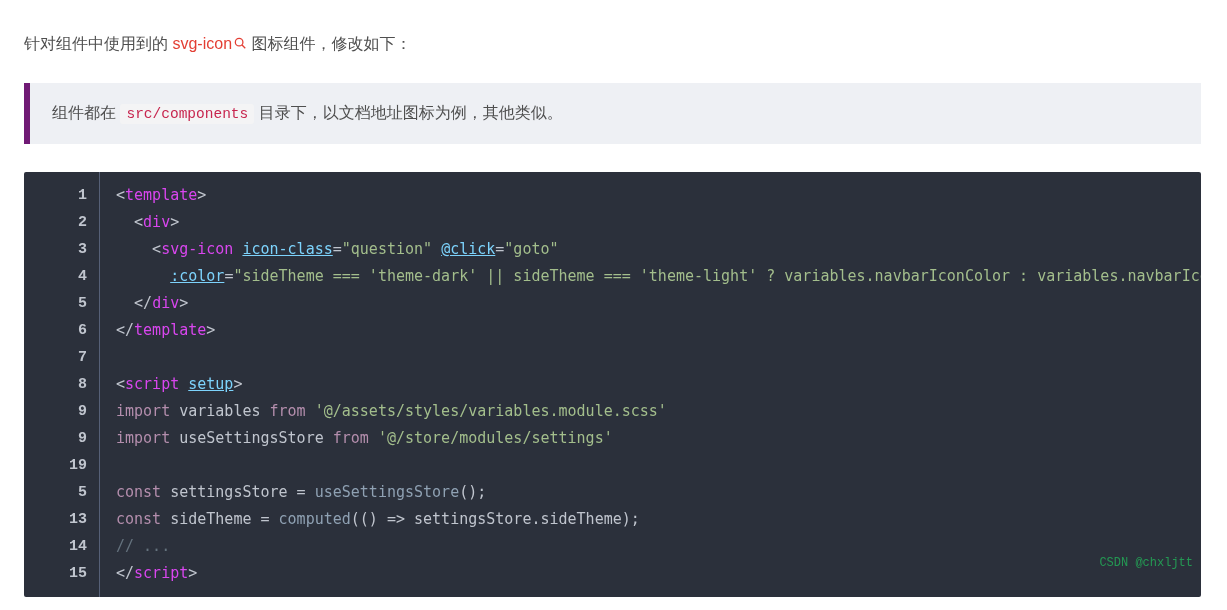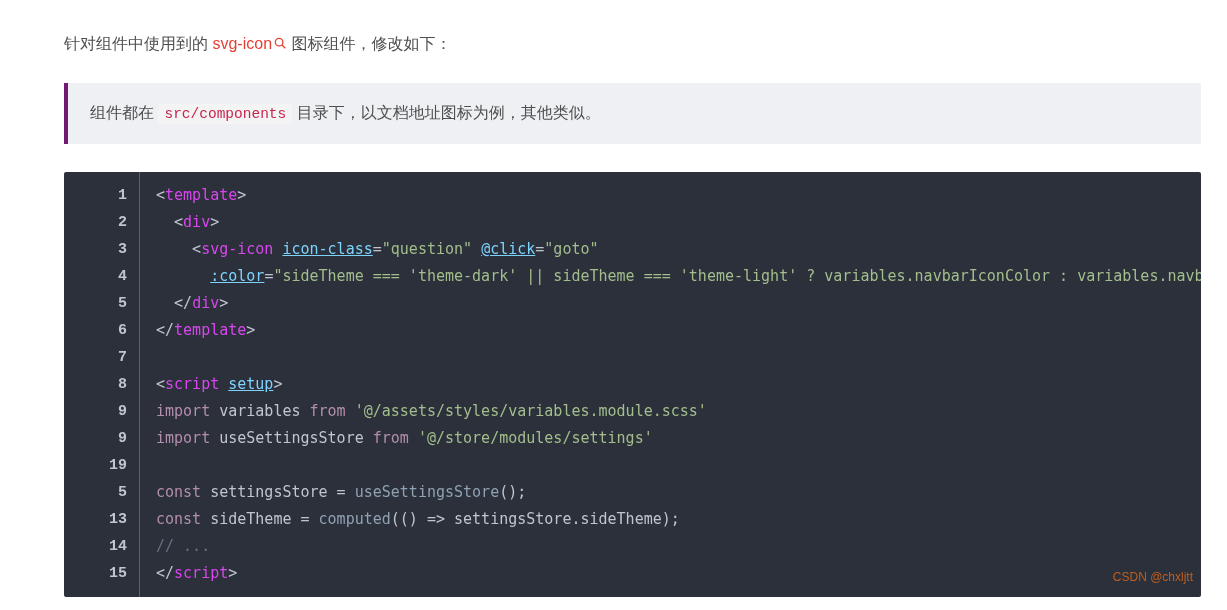--- a/index.html
+++ b/index.html
@@ -4,27 +4,27 @@
 <style>
   * { box-sizing: border-box; }
   body {
     margin: 0;
     font-family: -apple-system, BlinkMacSystemFont, "Segoe UI", "PingFang SC", "Microsoft YaHei", sans-serif;
     font-size: 16px;
     color: #4f4f4f;
     background: #fff;
     width: 1227px;
   }
-  .wrap { padding: 20px 26px 0 40px; margin-left: 24px; }
+  .wrap { padding: 20px 26px 0 24px; }
   .intro { margin: 10px 0 24px 0; line-height: 1.8; color: #4f4f4f; }
   .link { color: #e33e33; text-decoration: none; }
   .link svg { vertical-align: -1px; margin-left: 1px; }
   .note {
     background: #eef0f4;
-    border-left: 4px solid #701a75;
+    border-left: 6px solid #701a75;
     padding: 20px 22px;
     margin-bottom: 28px;
     color: #4f4f4f;
     font-size: 16px;
   }
   .inline-code {
     font-family: Consolas, "Courier New", monospace;
     background: #f4f4f5;
     color: #c7254e;
     padding: 2px 6px;
@@ -65,24 +65,24 @@
   .t  { color: #d946ef; }   
   .a  { color: #7dd3fc; text-decoration: underline; }   
   .s  { color: #a3be8c; }   
   .k  { color: #b48ead; }   
   .f  { color: #8fa1b3; }   
   .v  { color: #c0c5ce; }   
   .c  { color: #65737e; }   
   .watermark {
     position: absolute;
     right: 8px;
-    bottom: 6px;
+    bottom: 20px;
     font-size: 12px;
-    color: #f97316;
-    font-family: Liberation Sans, sans-serif;
+    color: #22c55e;
+    font-family: Liberation Mono, monospace;
     opacity: 0.7;
   }
 </style>
 </head>
 <body>
 
 <div class="wrap">
 
   <p class="intro">
     <span>针对组件中使用到的 </span><a class="link" href="#"><span>svg-icon</span><svg width="14" height="14" viewBox="0 0 24 24" fill="none" stroke="#e33e33" stroke-width="2.2">

